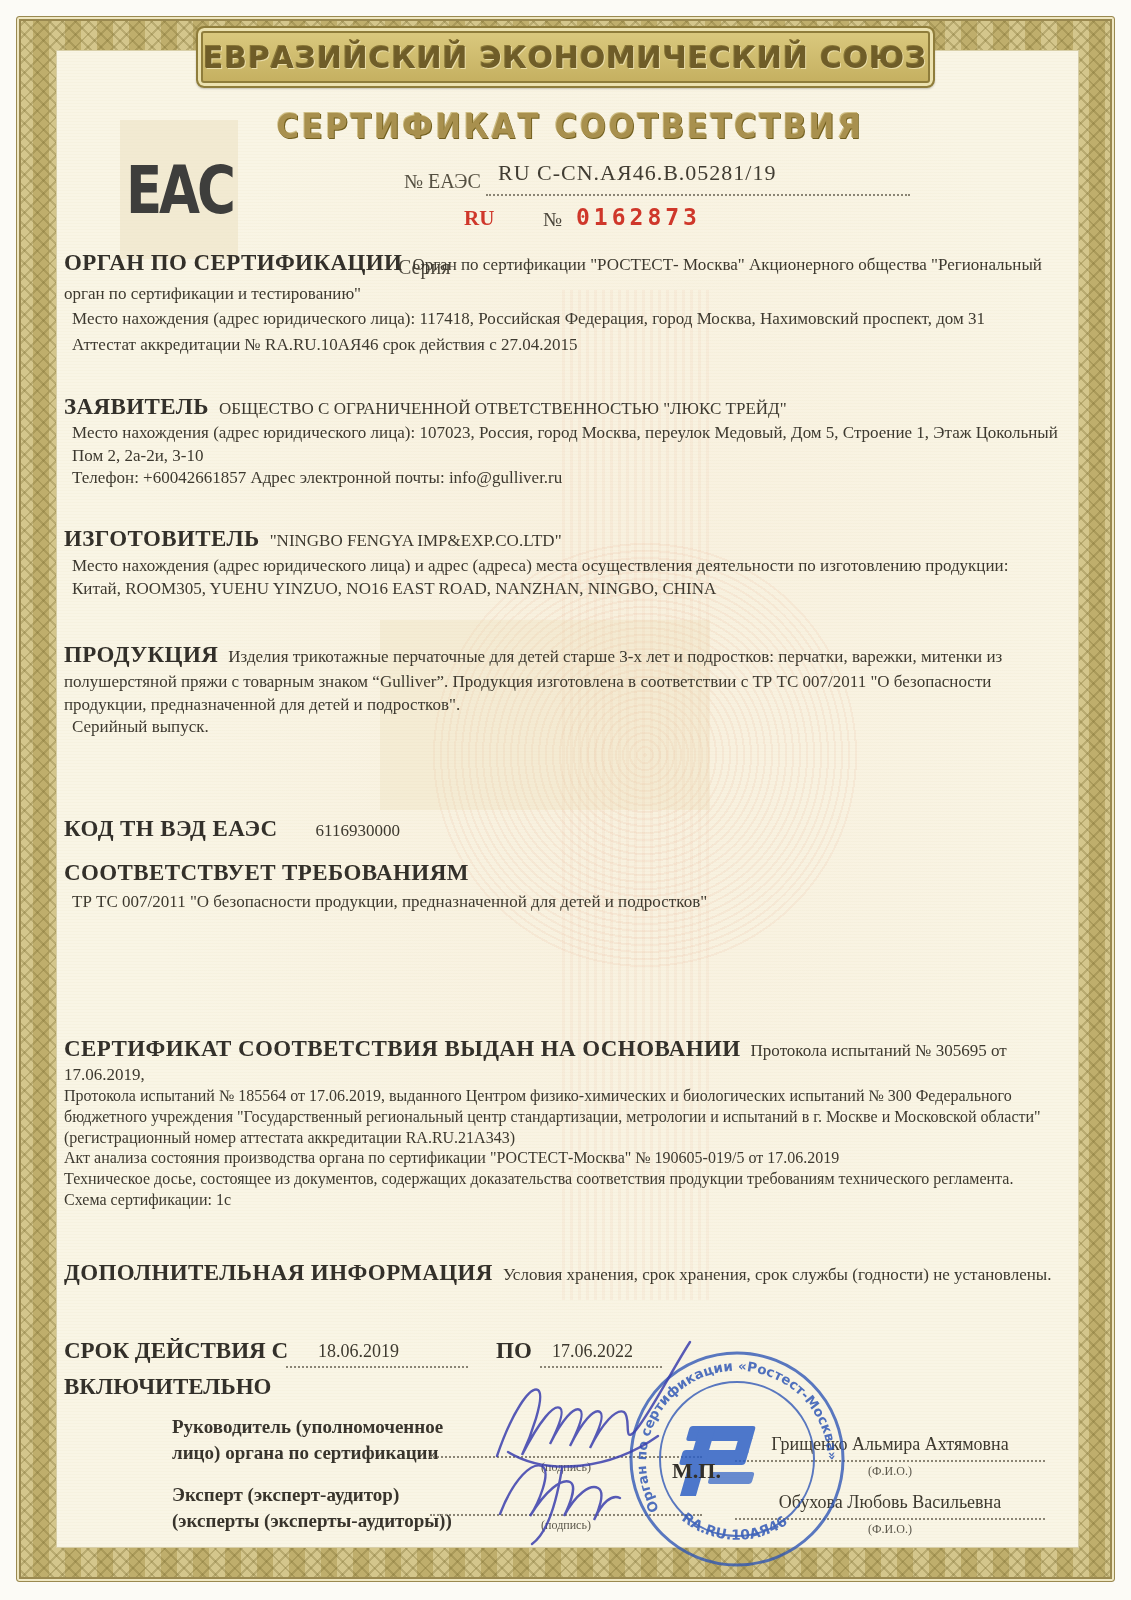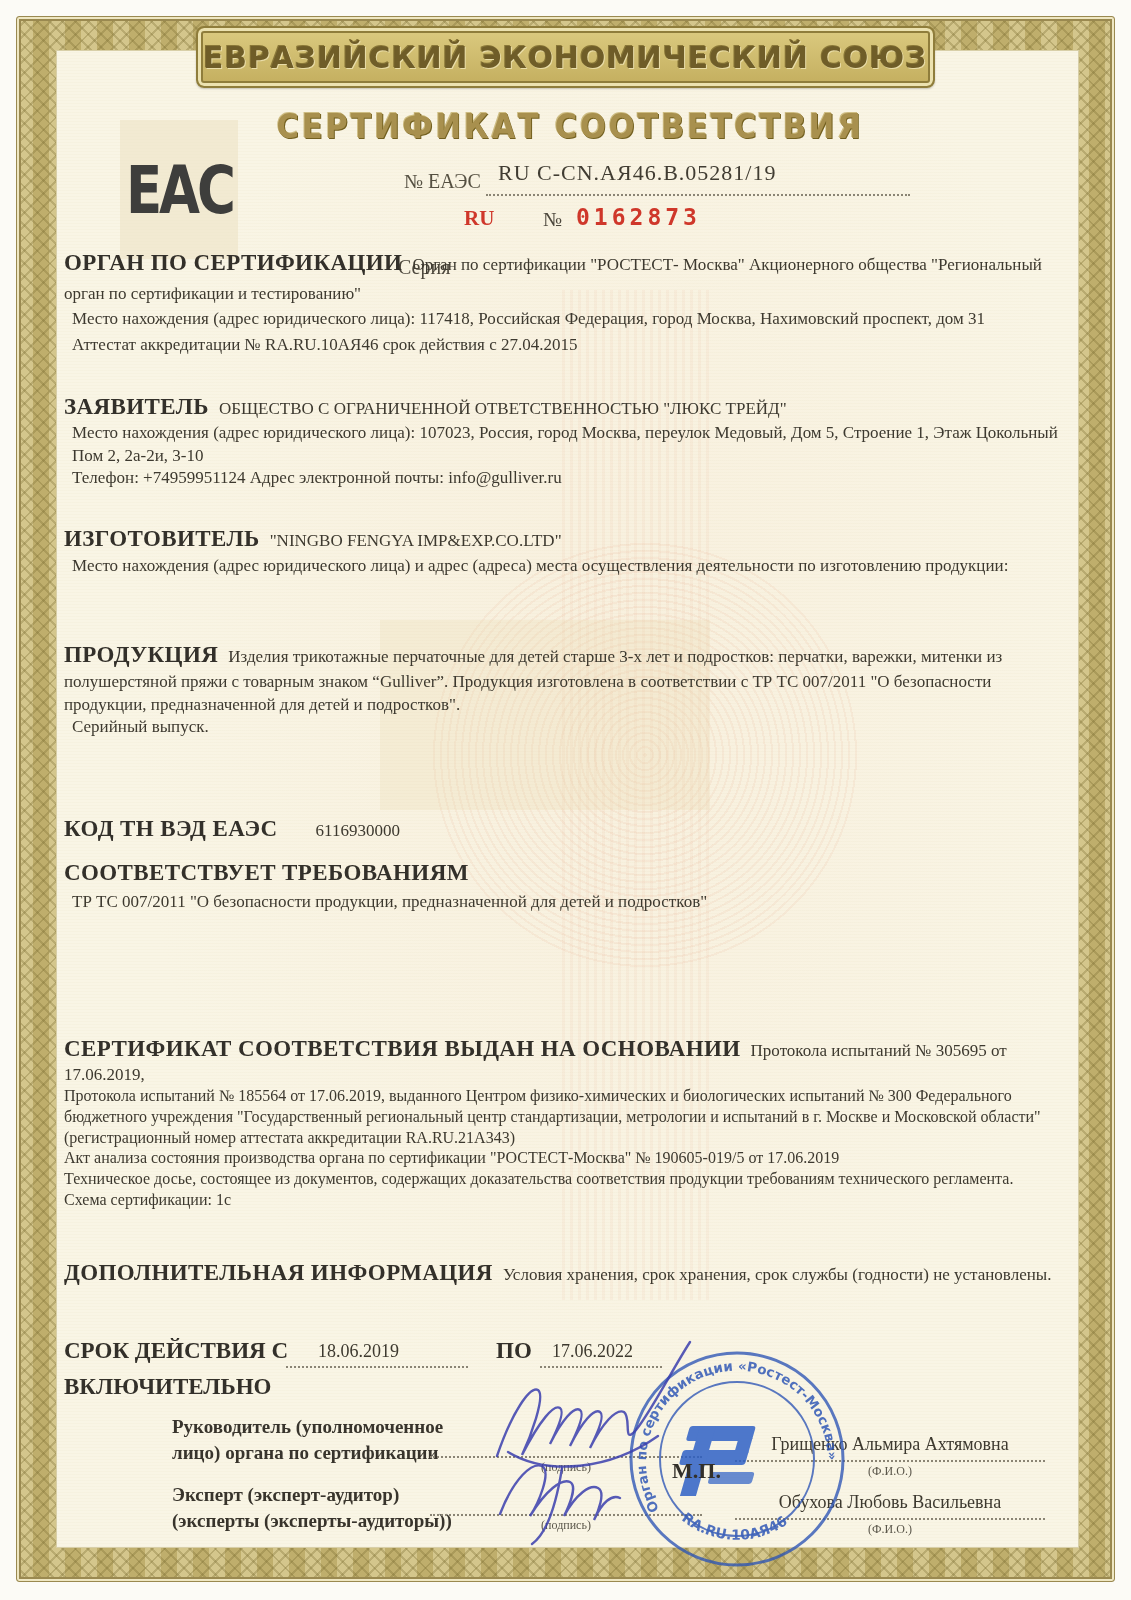--- a/index.html
+++ b/index.html
@@ -130,26 +130,27 @@
 
   <div class="abs sec" style="top:246px">
     <p class="headp"><span class="h">ОРГАН ПО СЕРТИФИКАЦИИ</span><span>Орган по сертификации "РОСТЕСТ- Москва" Акционерного общества "Региональный орган по сертификации и тестированию"</span></p>
     <p>Место нахождения (адрес юридического лица): 117418, Российская Федерация, город Москва, Нахимовский проспект, дом 31</p>
     <p>Аттестат аккредитации № RA.RU.10АЯ46 срок действия с 27.04.2015</p>
   </div>
 
   <div class="abs sec tight" style="top:392px">
     <p class="headp"><span class="h">ЗАЯВИТЕЛЬ</span><span>ОБЩЕСТВО С ОГРАНИЧЕННОЙ ОТВЕТСТВЕННОСТЬЮ "ЛЮКС ТРЕЙД"</span></p>
     <p>Место нахождения (адрес юридического лица): 107023, Россия, город Москва, переулок Медовый, Дом 5, Строение 1, Этаж Цокольный Пом 2, 2а-2и, 3-10</p>
-    <p>Телефон: +74959951124 Адрес электронной почты: info@gulliver.ru</p>
+    <p>Телефон: +60042661857 Адрес электронной почты: info@gulliver.ru</p>
   </div>
 
   <div class="abs sec mid" style="top:524px">
     <p class="headp"><span class="h">ИЗГОТОВИТЕЛЬ</span><span>"NINGBO FENGYA IMP&amp;EXP.CO.LTD"</span></p>
     <p>Место нахождения (адрес юридического лица) и адрес (адреса) места осуществления деятельности по изготовлению продукции:</p>
+    <p>Китай, ROOM305, YUEHU YINZUO, NO16 EAST ROAD, NANZHAN, NINGBO, CHINA</p>
   </div>
 
   <div class="abs sec mid" style="top:640px">
     <p class="headp"><span class="h">ПРОДУКЦИЯ</span><span>Изделия трикотажные перчаточные для детей старше 3-х лет и подростков: перчатки, варежки, митенки из полушерстяной пряжи с товарным знаком “Gulliver”. Продукция изготовлена в соответствии с ТР ТС 007/2011 "О безопасности продукции, предназначенной для детей и подростков".</span></p>
     <p>Серийный выпуск.</p>
   </div>
 
   <div class="abs sec" style="top:812px">
     <p class="headp"><span class="h">КОД ТН ВЭД ЕАЭС</span><span style="margin-left:28px">6116930000</span></p>
   </div>

